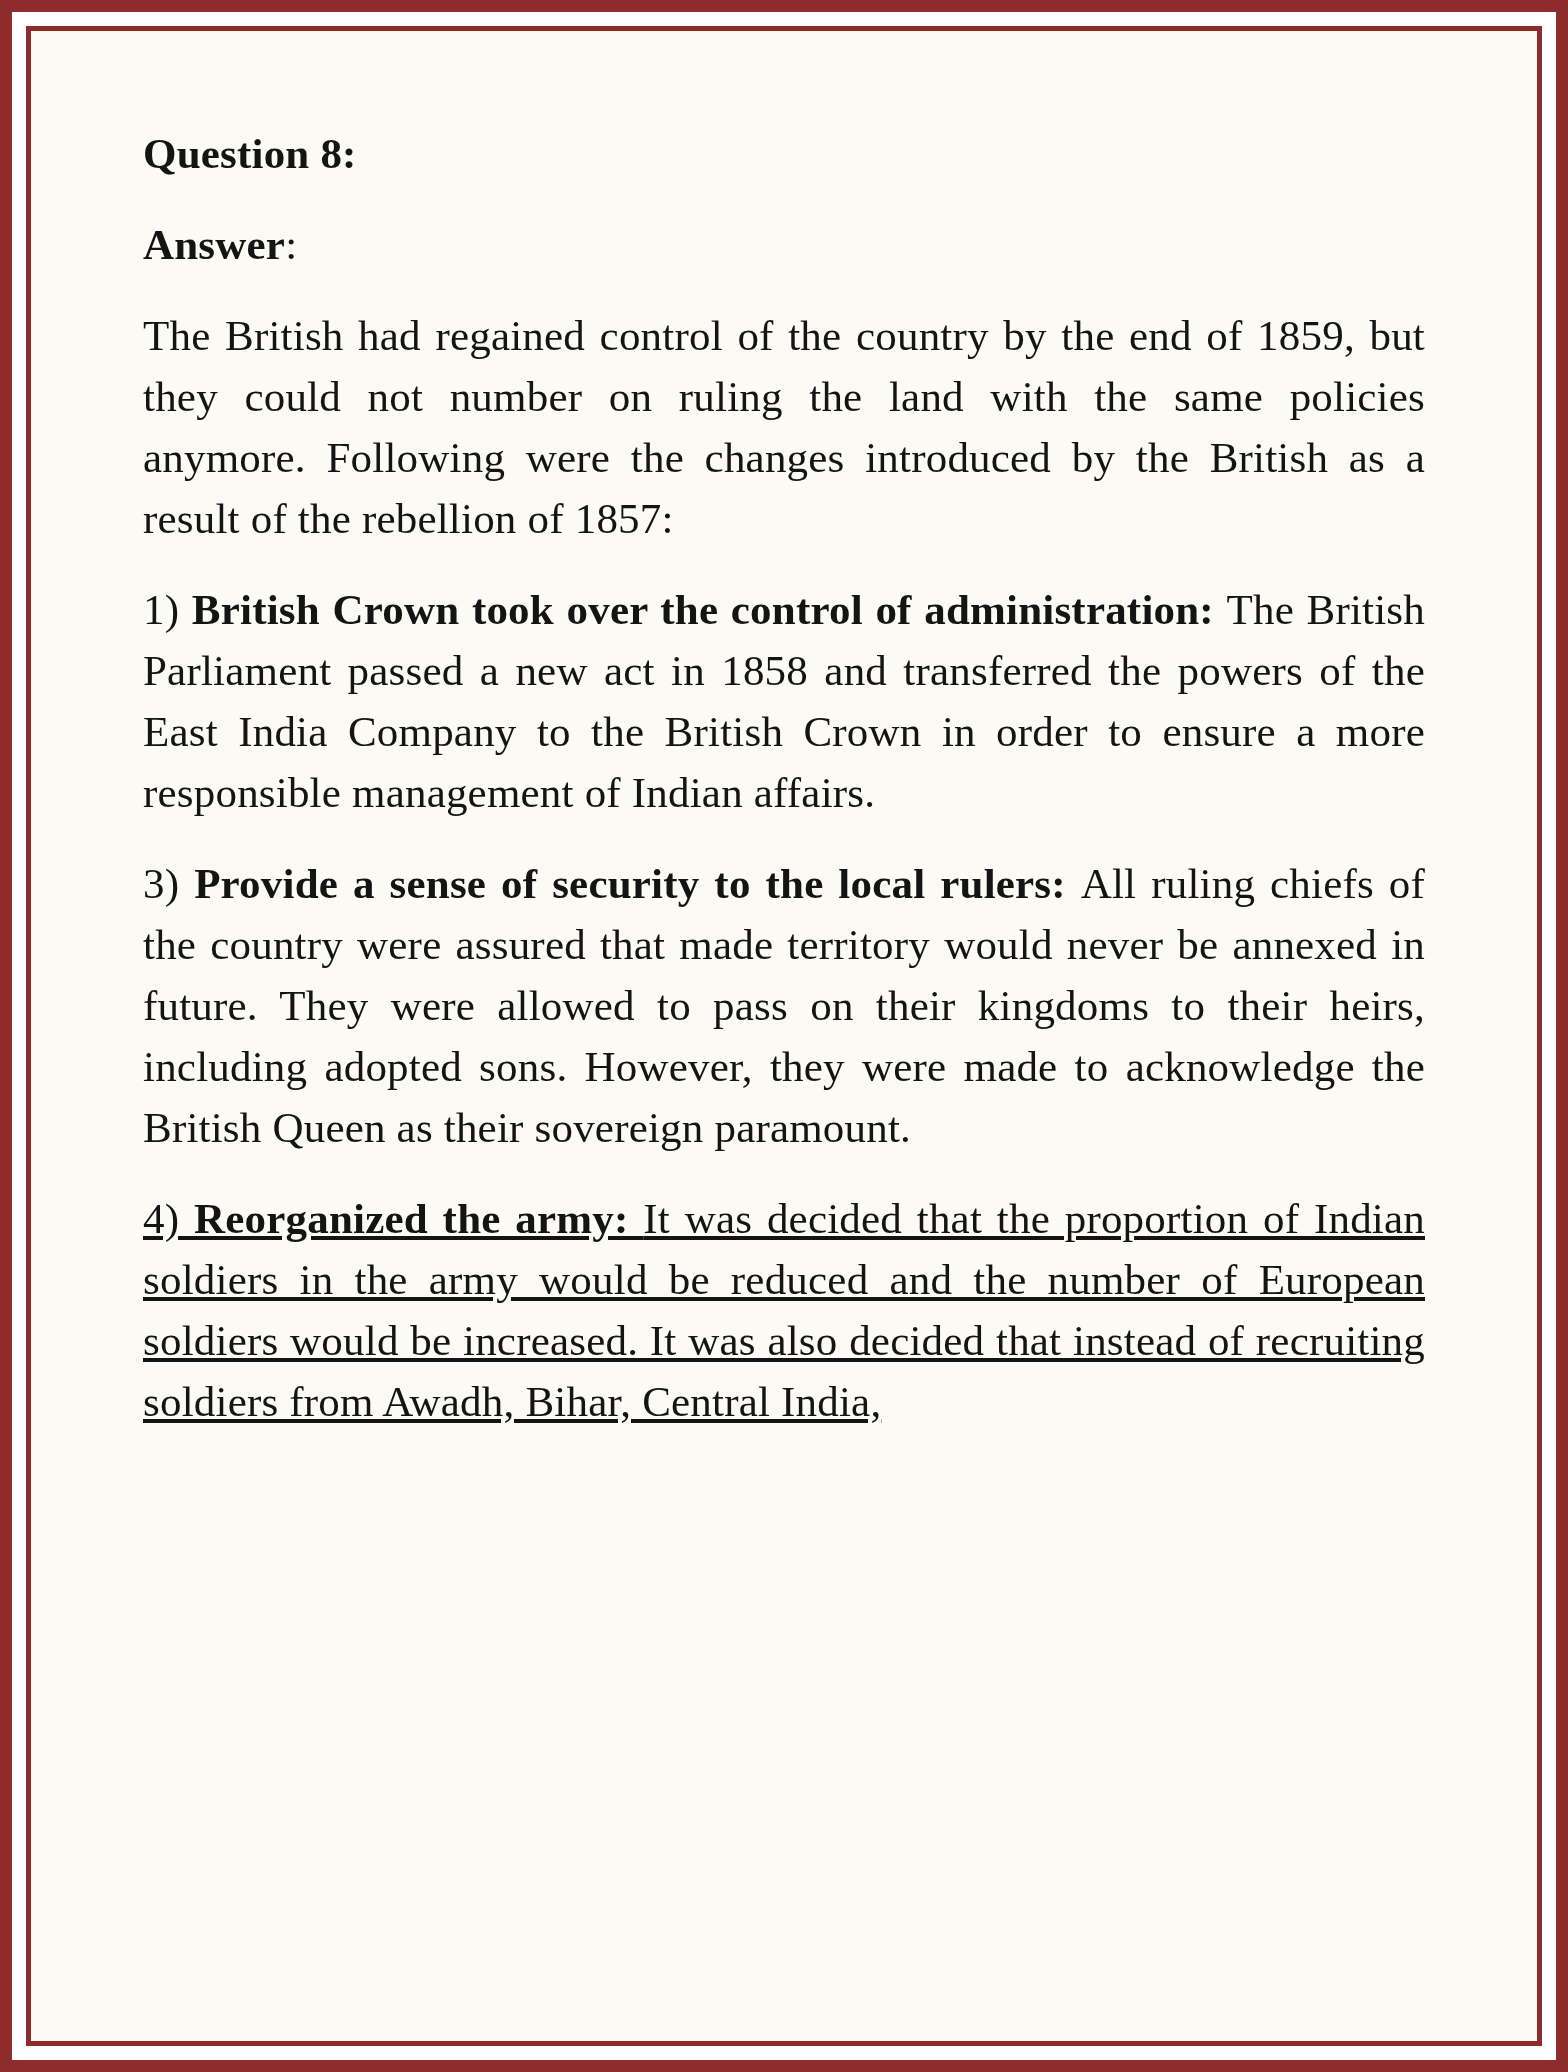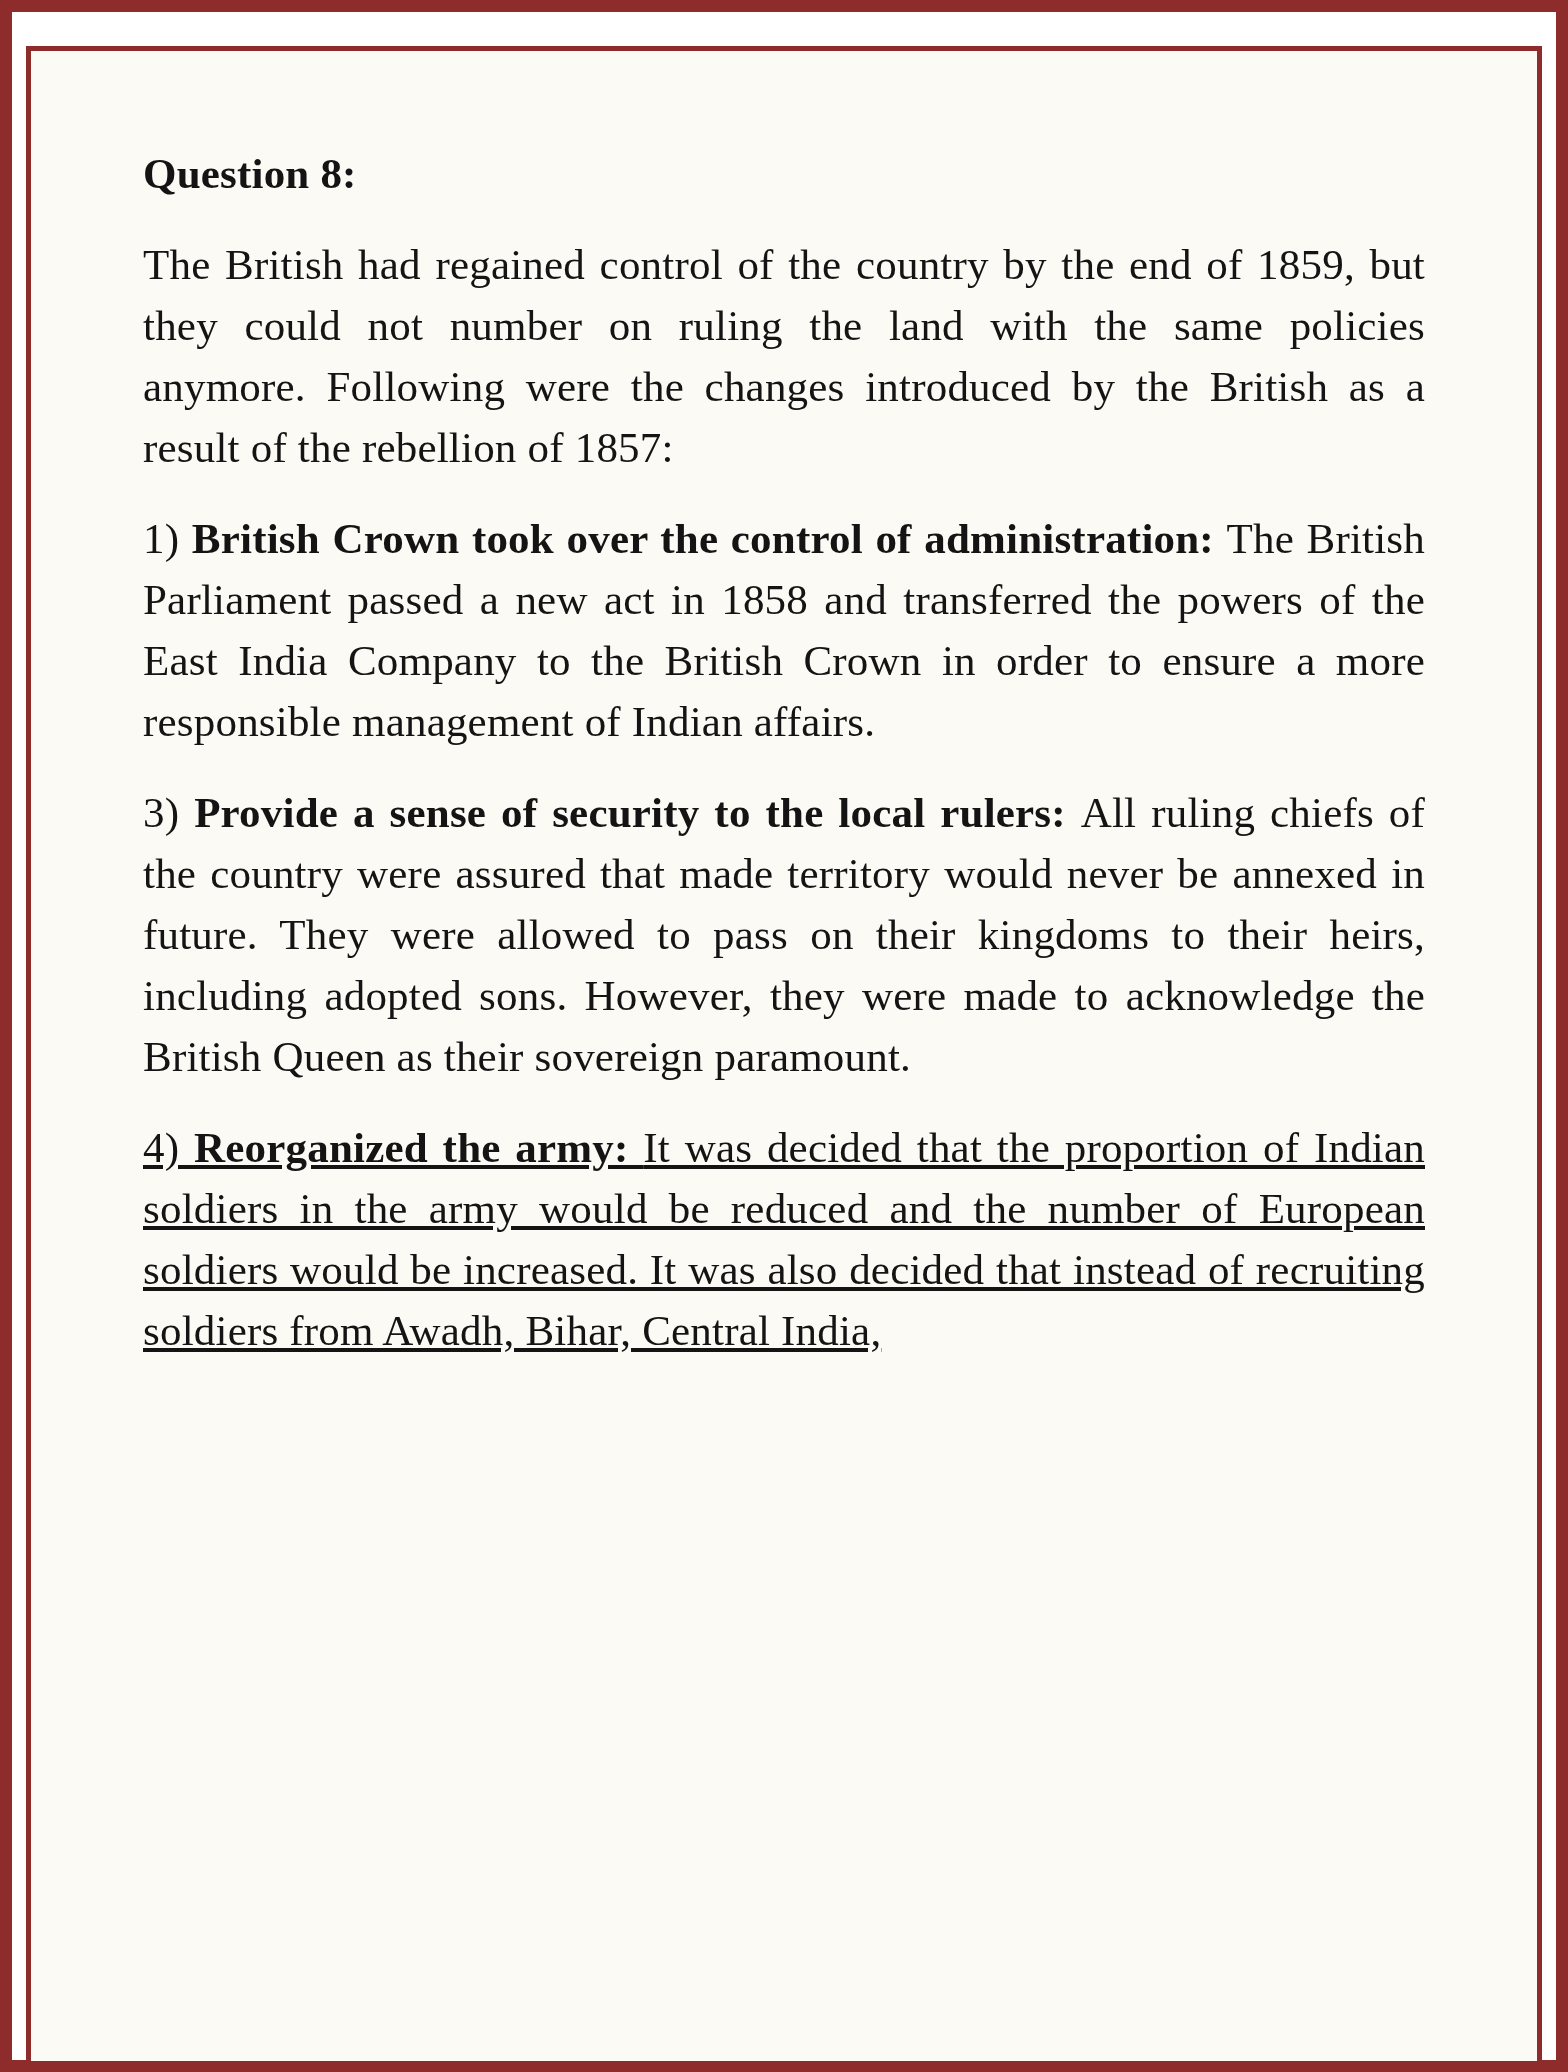--- a/index.html
+++ b/index.html
@@ -19,21 +19,20 @@
     border:12px solid var(--border-color);
     background:#ffffff;
     padding:14px;
   }
   .page-inner{
     box-sizing:border-box;
     width:100%;height:100%;
     border:5px solid var(--border-color);
     background:var(--page-bg);
     overflow:hidden;
-    margin-top:20px;
   }
   .document-content{
     box-sizing:border-box;
     width:100%;height:100%;
     padding:92px 112px 30px 112px;
     overflow:hidden;
   }
   .para{
     margin:0 0 30px 0;
     font-size:43px;
@@ -45,19 +44,20 @@
   .para strong{font-weight:bold;}
   .para:last-child{margin-bottom:0;text-decoration:underline;}
 </style>
 </head>
 <body>
 
 <div class="page-outer">
   <div class="page-inner">
     <div class="document-content">
         <p class="para"><strong>Question 8:</strong></p>
+        <p class="para"><strong>Answer</strong><span>:</span></p>
         <p class="para"><span>The British had regained control of the country by the end of 1859, but they could not number on ruling the land with the same policies anymore. Following were the changes introduced by the British as a result of the rebellion of 1857:</span></p>
         <p class="para"><span>1) </span><strong>British Crown took over the control of administration: </strong><span>The British Parliament passed a new act in 1858 and transferred the powers of the East India Company to the British Crown in order to ensure a more responsible management of Indian affairs.</span></p>
         <p class="para"><span>3) </span><strong>Provide a sense of security to the local rulers: </strong><span>All ruling chiefs of the country were assured that made territory would never be annexed in future. They were allowed to pass on their kingdoms to their heirs, including adopted sons. However, they were made to acknowledge the British Queen as their sovereign paramount.</span></p>
         <p class="para"><span>4) </span><strong>Reorganized the army: </strong><span>It was decided that the proportion of Indian soldiers in the army would be reduced and the number of European soldiers would be increased. It was also decided that instead of recruiting soldiers from Awadh, Bihar, Central India,</span></p>
       </div>
   </div>
 </div>
 
 </body></html>

